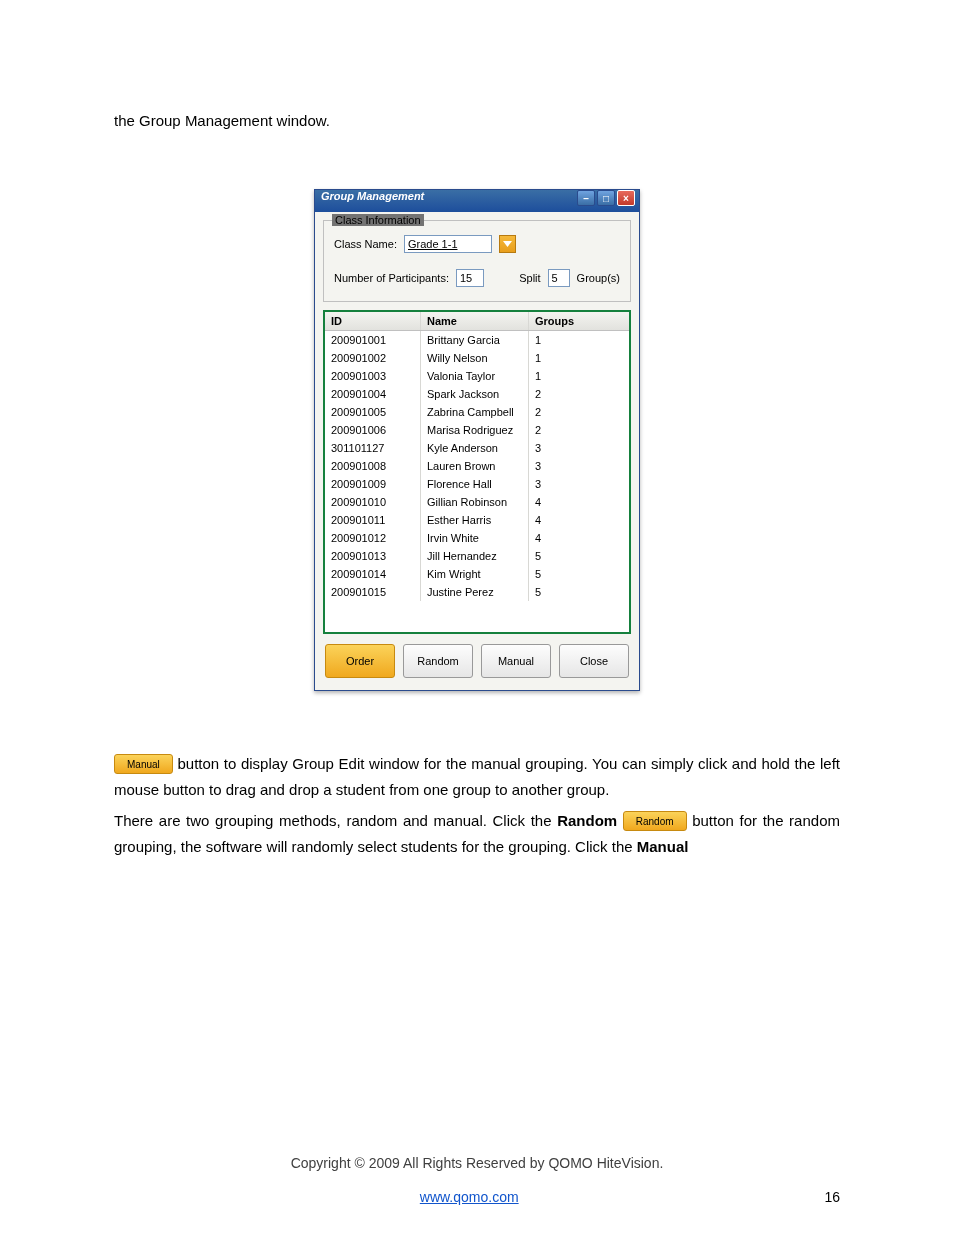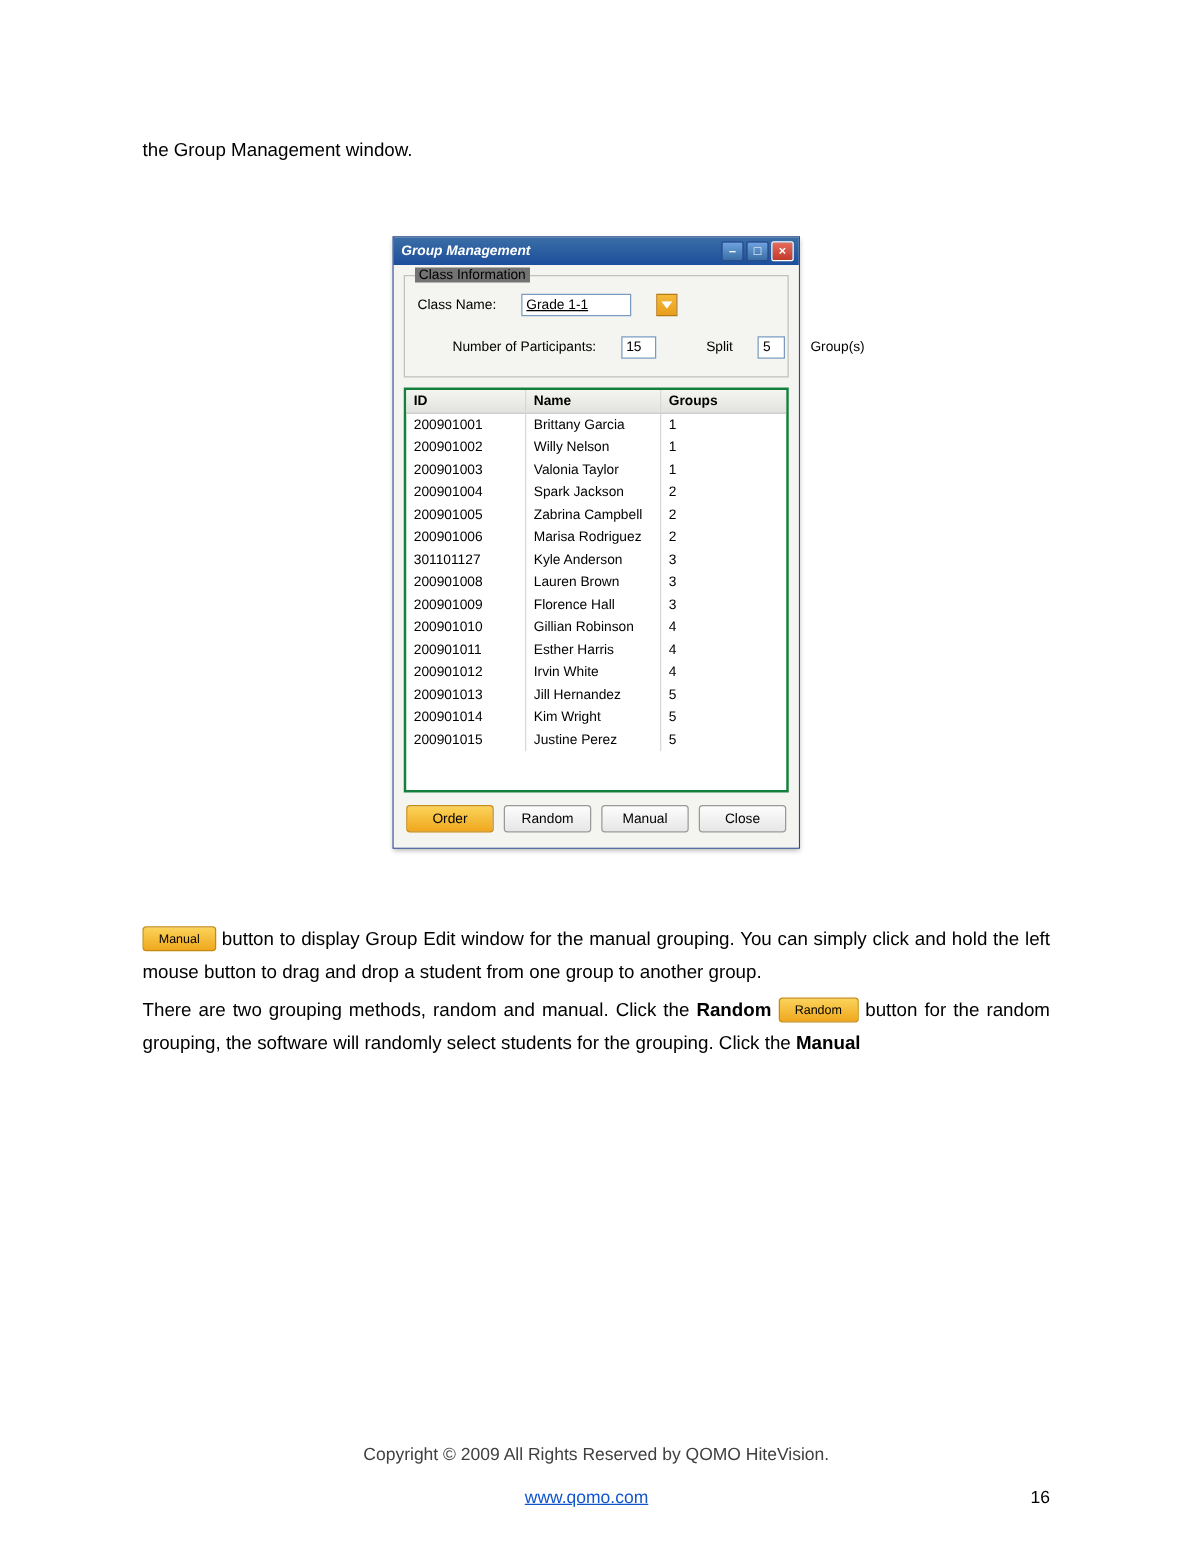--- a/index.html
+++ b/index.html
@@ -28,21 +28,20 @@
     width: 326px;
     border: 1px solid #2a4b8d;
     background: #ececec;
     box-shadow: 0 2px 4px rgba(0,0,0,0.3);
     font-family: Tahoma, Arial, sans-serif;
   }
   .titlebar {
     height: 22px;
     background: linear-gradient(#3a6ea5, #1d4e9c);
     display: flex;
-    align-items: center;
     justify-content: space-between;
     padding: 0 4px;
     color: #fff;
     font-size: 11px;
     font-weight: bold;
     font-style: italic;
   }
   .titlebar .title-text { padding-left: 2px; }
   .winbtns { display: flex; gap: 2px; }
   .winbtn {
@@ -69,22 +68,22 @@
     background: #f4f4f0;
   }
   .fieldset .legend {
     position: absolute;
     top: -7px; left: 8px;
     background: #737373;
     padding: 0 3px;
     font-size: 11px;
     color: #000;
   }
-  .row { display: flex; align-items: center; gap: 20px; font-size: 11px; margin-bottom: 16px; }
-  .row:last-child { margin-bottom: 0; margin-left: 28px; }
+  .row { display: flex; align-items: center; gap: 7px; font-size: 11px; margin-bottom: 16px; }
+  .row:last-child { margin-bottom: 0; }
   .row label { white-space: nowrap; }
   .text-input {
     border: 1px solid #7a9ac0;
     background: #fff;
     height: 18px;
     font-size: 11px;
     padding: 0 3px;
   }
   .cn-input { width: 88px; text-decoration: underline; }
   .dropdown-btn {
@@ -121,21 +120,21 @@
   .tbody { }
   .trow { display: flex; }
   .buttons {
     display: flex;
     justify-content: space-between;
     padding: 10px 2px 4px 2px;
     gap: 8px;
   }
   .btn {
     flex: 1;
-    height: 22px;
+    height: 34px;
     font-size: 11px;
     border: 1px solid #999;
     border-radius: 3px;
     background: linear-gradient(#fdfdfd, #e6e6e6);
     display: flex; align-items: center; justify-content: center;
     cursor: pointer;
   }
   .btn.primary {
     background: linear-gradient(#fbd35a, #f0a81e);
     border-color: #c78a10;

